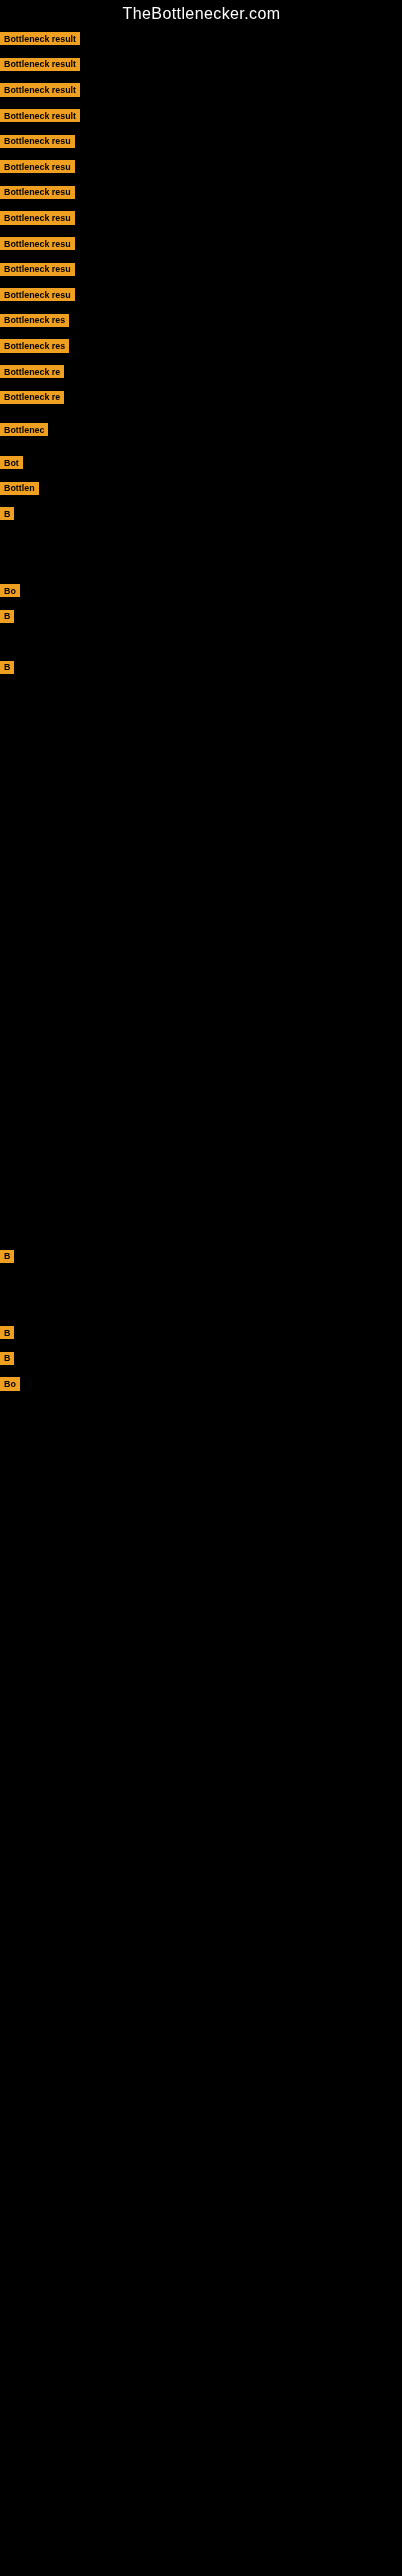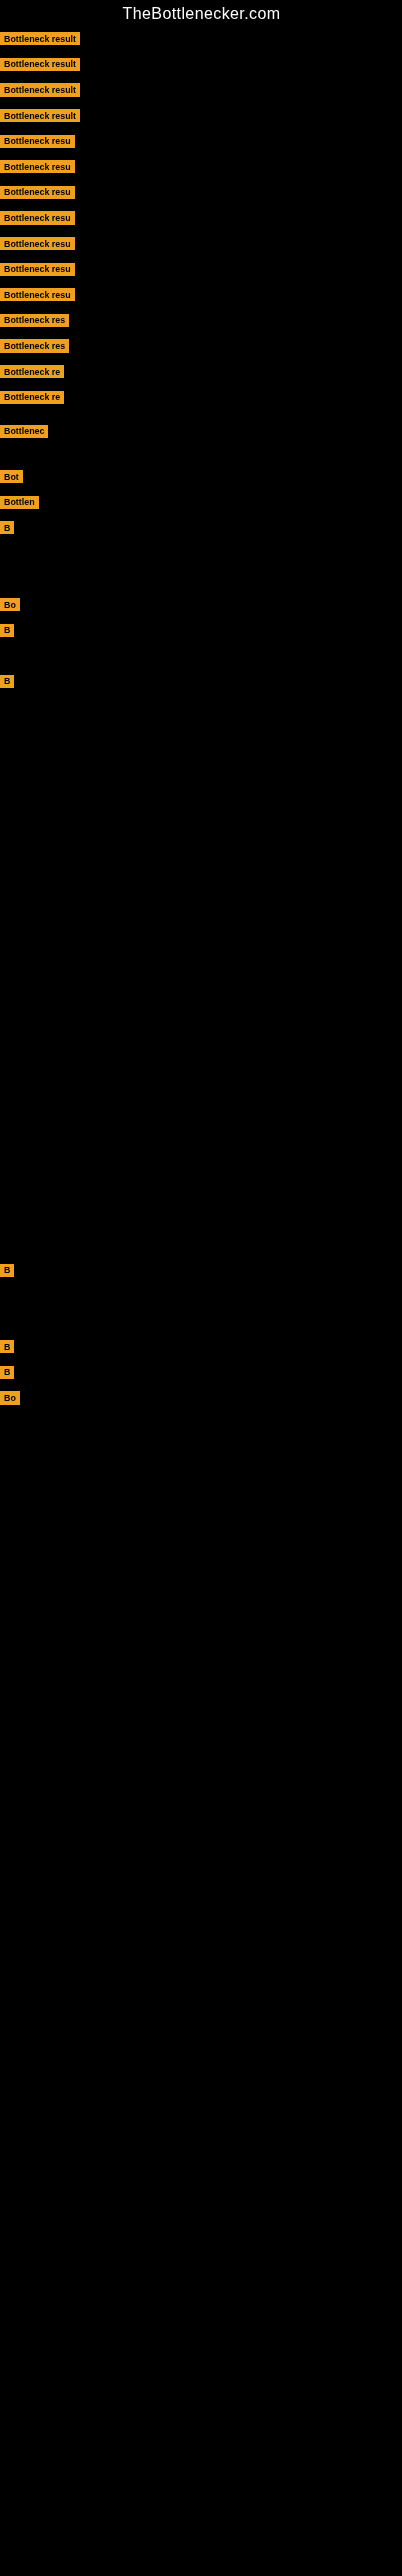--- a/index.html
+++ b/index.html
@@ -72,21 +72,21 @@
     </div>
     <div style="display: flex; align-items: center; margin: 0.8px 0px; height: 24px;">
       <span class="badge" style="max-width: 76px; font-size: 8.9px;">Bottleneck res</span>
     </div>
     <div style="display: flex; align-items: center; margin: 0.8px 0px; height: 24px;">
       <span class="badge" style="max-width: 71px; font-size: 8.9px;">Bottleneck re</span>
     </div>
     <div style="display: flex; align-items: center; margin: 0.8px 0px; height: 24px;">
       <span class="badge" style="max-width: 69px; font-size: 8.9px;">Bottleneck re</span>
     </div>
-    <div style="display: flex; align-items: flex-start; margin: 15px 0px; height: 24px;">
+    <div style="display: flex; align-items: center; margin: 8px 0px; height: 24px;">
       <span class="badge" style="max-width: 61px; font-size: 8.9px;">Bottlenec</span>
     </div>
     <div style="display: flex; align-items: center; margin: 0.8px 0px; height: 24px;">
       <span class="badge" style="max-width: 35px; font-size: 8.9px; text-align: right;">Bot</span>
     </div>
     <div style="display: flex; align-items: center; margin: 0.8px 0px; height: 24px; text-align: right;">
       <span class="badge" style="max-width: 56px; font-size: 8.9px;">Bottlen</span>
     </div>
     <div style="display: flex; align-items: center; margin: 0.8px 0px; height: 24px;">
       <span class="badge" style="max-width: 16px; font-size: 8.9px;">B</span>

